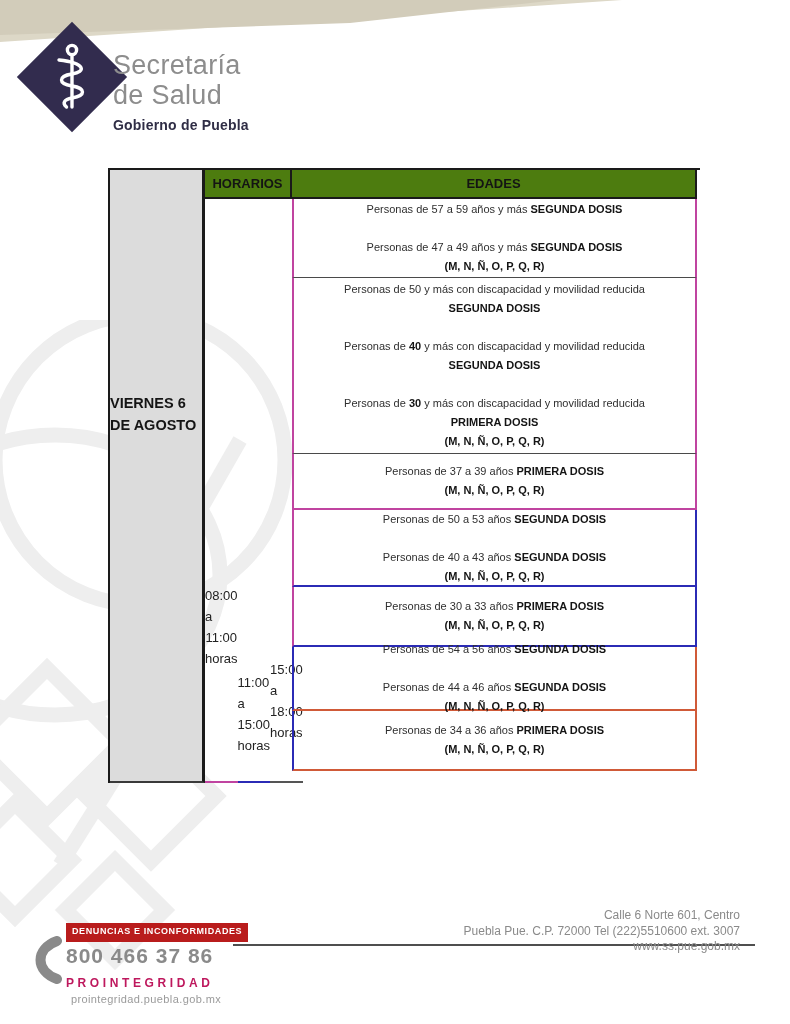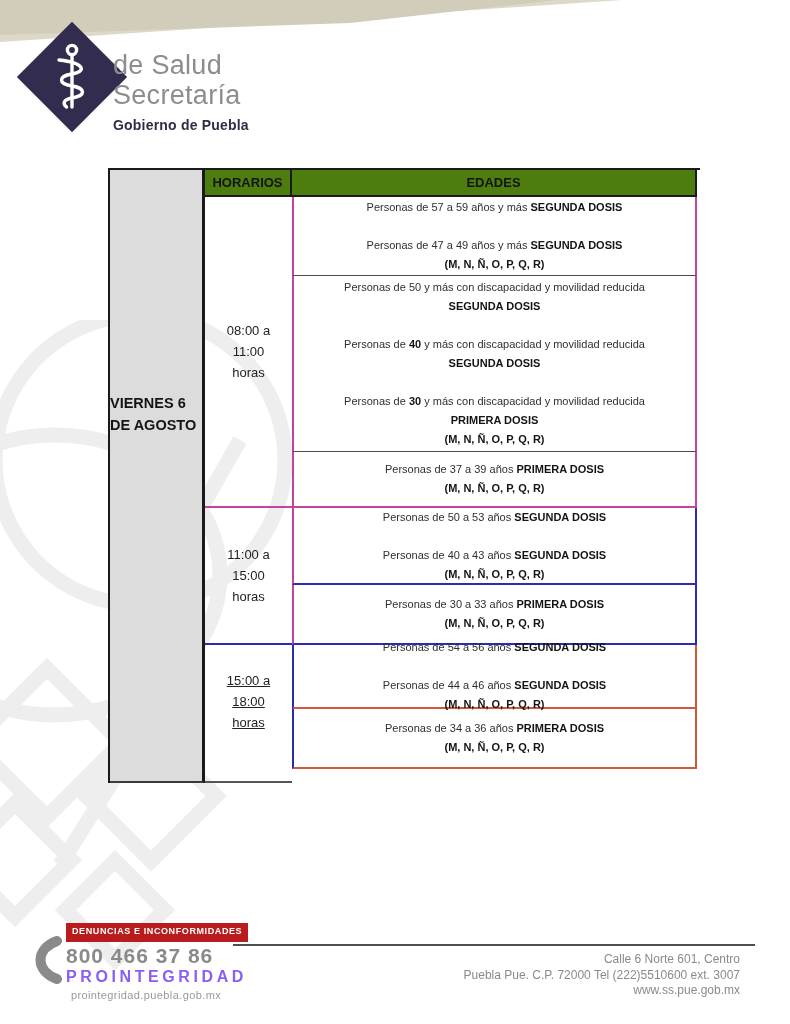--- a/index.html
+++ b/index.html
@@ -50,47 +50,47 @@
   .col-main { width:492px; display:flex; flex-direction:column; }
   .header-row { display:flex; height:29px; }
   .hdr-cell {
     background:#4d7c0f; border-bottom:2px solid #1a1a1a; border-right:2px solid #1a1a1a;
     display:flex; align-items:center; justify-content:center;
     font-size:13px; font-weight:700; color:#141414;
   }
   .hdr-horarios { width:87px; }
   .hdr-edades  { width:405px; }
   .body-row { display:flex; flex:1; }
-  .horarios-col { width:87px; display:flex; flex-direction:column; }
+  .horarios-col { width:87px; display:flex; flex-direction:row;align-items:flex-end; }
   .edades-col  { width:405px; display:flex; flex-direction:column; }
   .time-cell {
     display:flex; flex-direction:column; align-items:center; justify-content:center;
     font-size:13px; color:#222222; line-height:21px;
   }
-  .time-cell.nudge { padding-bottom:24px;text-decoration:underline; }
+  .time-cell.nudge { padding-bottom:24px; }
   .edades-cell {
     display:flex; flex-direction:column; align-items:center; justify-content:center;
     text-align:center; font-size:11px; line-height:19px; padding:2px 6px;
   }
   .cell-group { margin:9.5px 0; }
   .cell-line span { color:#2f2f2f; }
   .cell-line span.bold { font-weight:700; color:#141414; }
   
   .phone-icon { position:absolute; left:32px; top:936px; z-index:2; }
   .footer-left { position:absolute; left:66px; top:920px; z-index:2; }
   .badge {
     display:inline-block; background:#b91c1c; color:#ffffff;
     font-size:9px; font-weight:700; letter-spacing:0.6px; padding:3px 6px 6px 6px;
   }
   .phone-number { margin-top:2px; font-size:21px; font-weight:700; color:#8a8a8a; letter-spacing:1px; }
-  .program-name { margin-top:0; font-size:16px; font-weight:700; color:#8b5cf6; letter-spacing:3.6px; }
+  .program-name { margin-top:8px; font-size:12px; font-weight:700; color:#be185d; letter-spacing:3.6px; }
   .program-url { margin-top:3px; font-size:11px; color:#9a9a9a; letter-spacing:0.4px; text-align:center; width:160px; }
   .footer-divider { position:absolute; left:233px; top:944px; width:522px; height:2px; background:#4f4f4f; z-index:2; }
   .footer-right {
-    position:absolute; right:50px; top:952px; text-align:right;
+    position:absolute; right:50px; top:908px; text-align:right;
     font-size:12px; color:#8a8a8a; line-height:15.5px; z-index:2;
   }
 </style>
 </head>
 <body>
 
 <div class="page">
 
   <div class="band-light"></div>
   <div class="band-dark"></div>
@@ -110,22 +110,22 @@
 
   <div class="logo-diamond"></div>
   <svg class="logo-symbol" width="40" height="68" viewBox="0 0 40 68">
     <g fill="none" stroke="#ffffff" stroke-width="3.4" stroke-linecap="round">
       <circle cx="20" cy="7" r="4.6"></circle>
       <line x1="20" y1="12" x2="20" y2="64"></line>
       <path d="M7,17 C 34,20 34,29 20,31 C 6,33 6,41 20,43 C 34,45 34,53 20,55 C 12,56.4 10,60 14.5,64"></path>
     </g>
   </svg>
   <div class="brand">
+    <div class="brand-title">Secretaría</div>
     <div class="brand-title">de Salud</div>
-    <div class="brand-title">Secretaría</div>
     <div class="brand-sub">Gobierno de Puebla</div>
   </div>
 
   <div class="vax-table">
     <div class="col-date">
       <div class="date-line">VIERNES 6</div>
       <div class="date-line">DE AGOSTO</div>
     </div>
     <div class="col-main">
       <div class="header-row">

